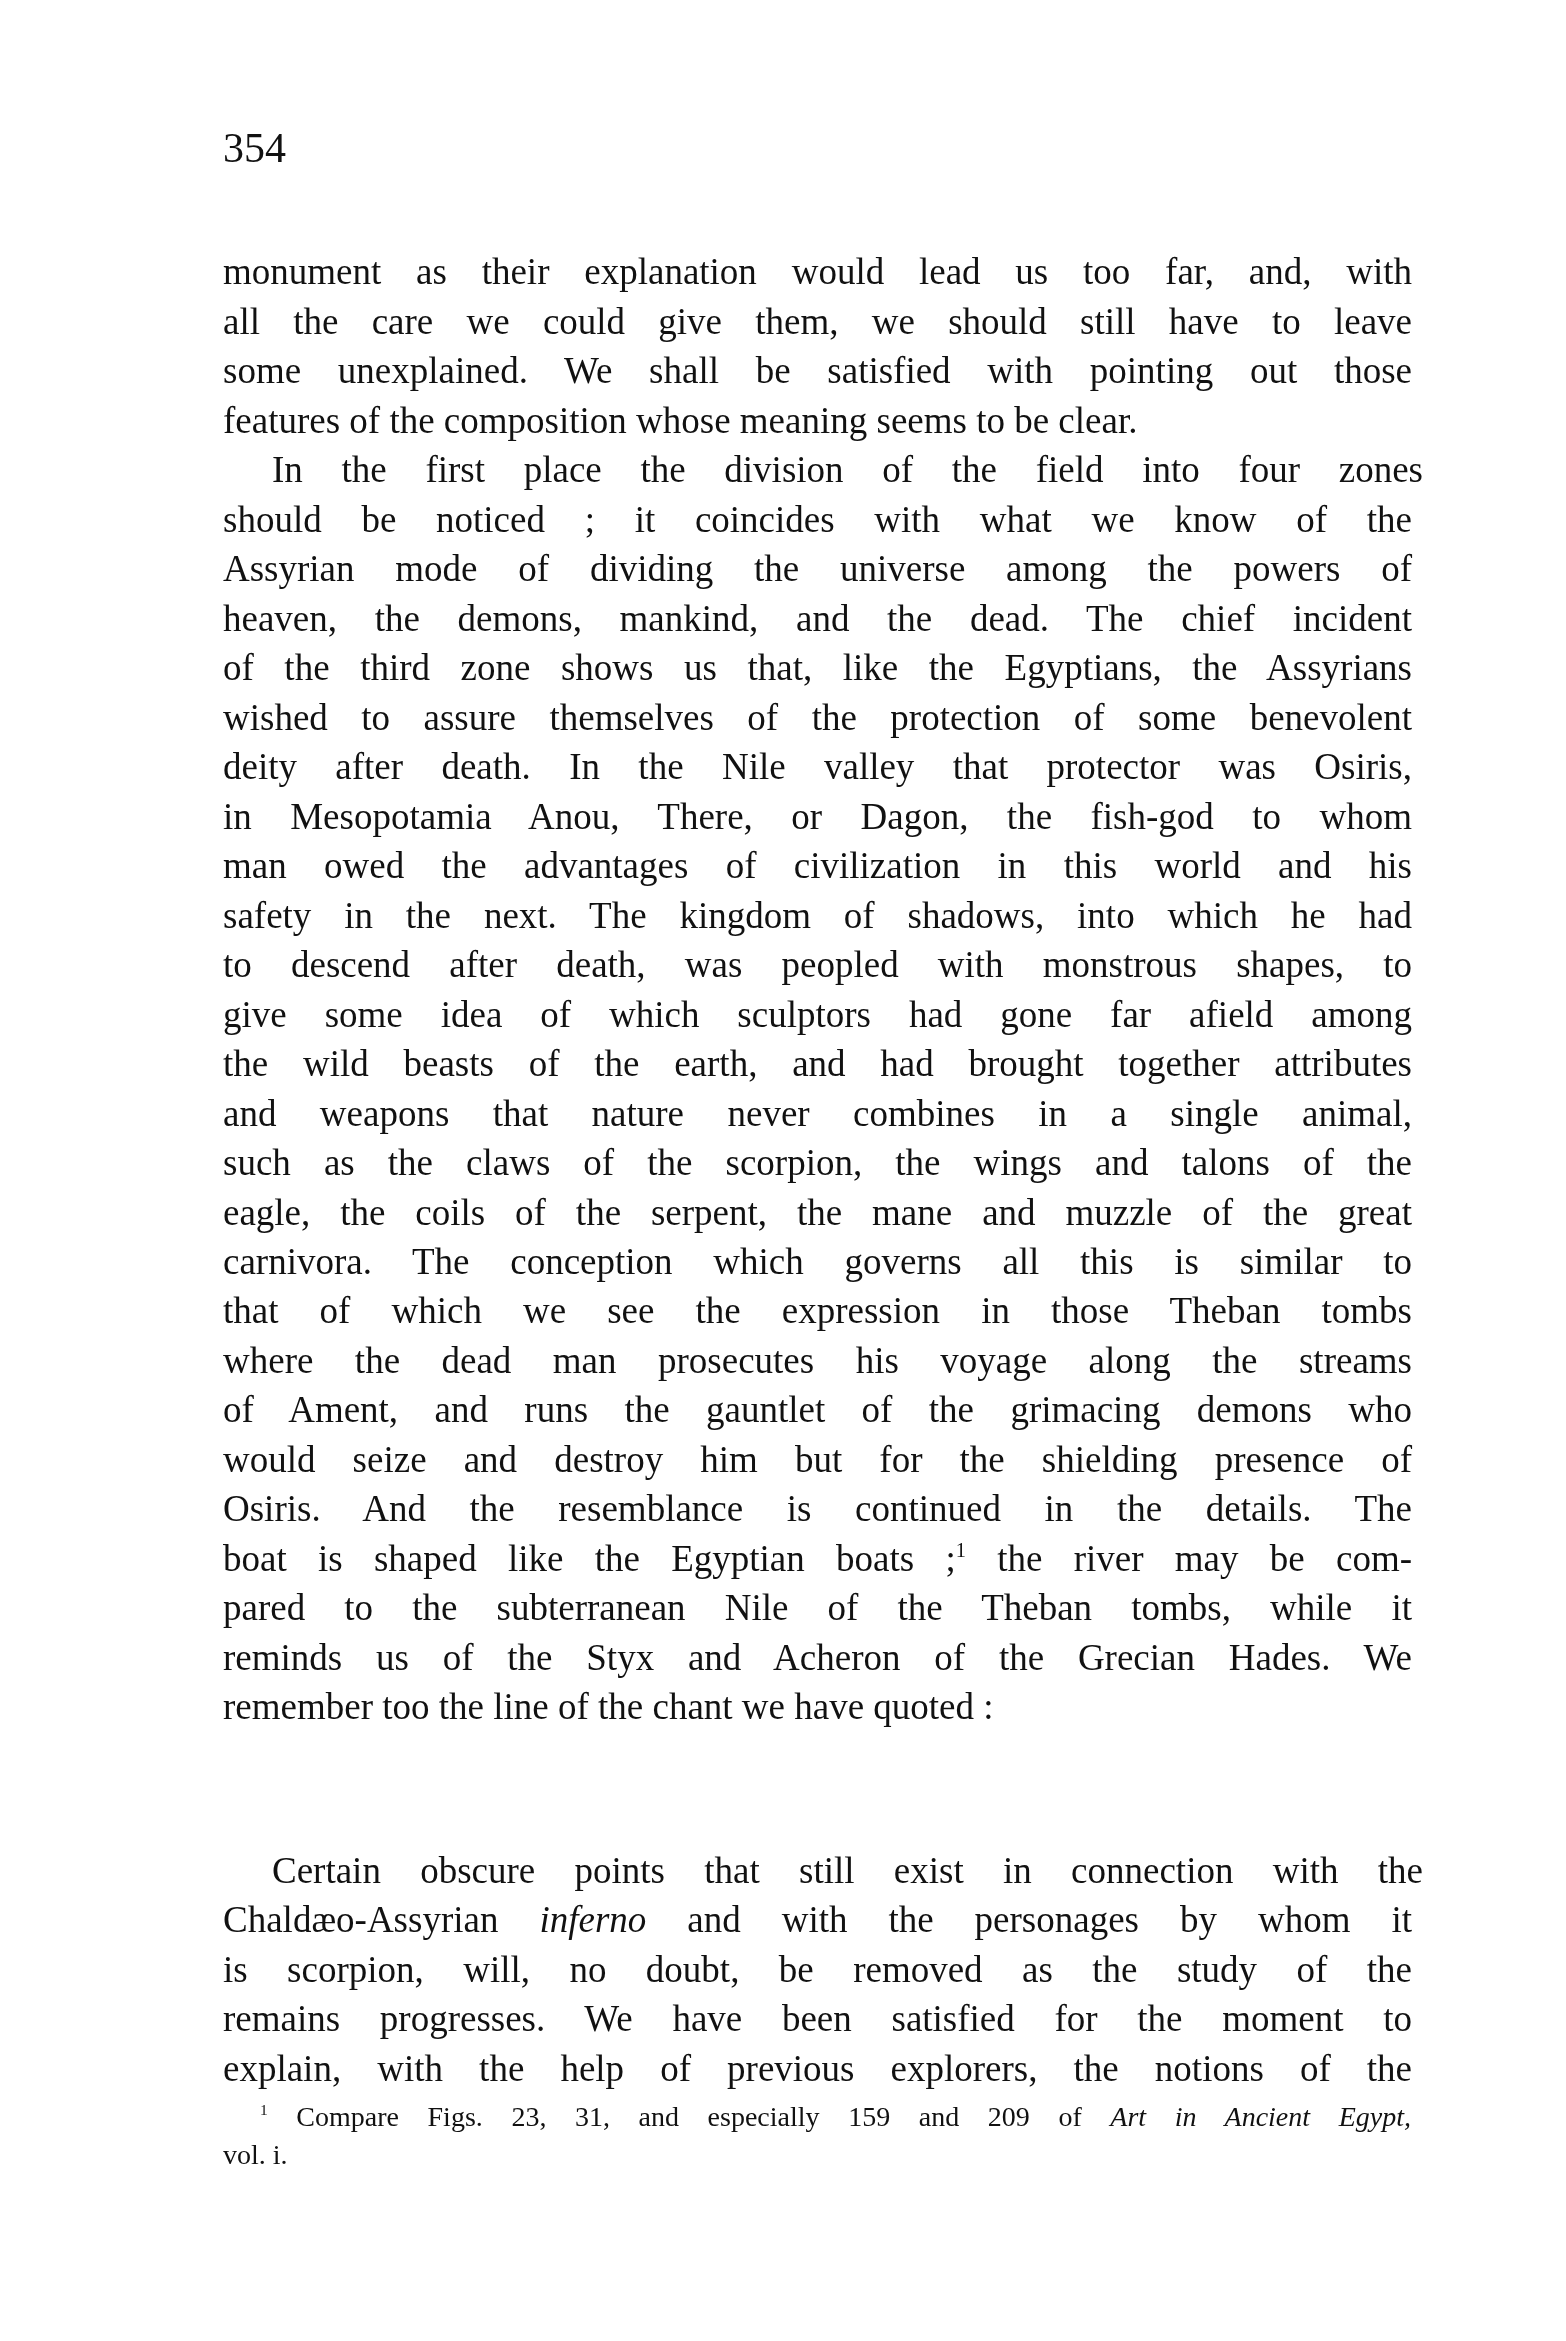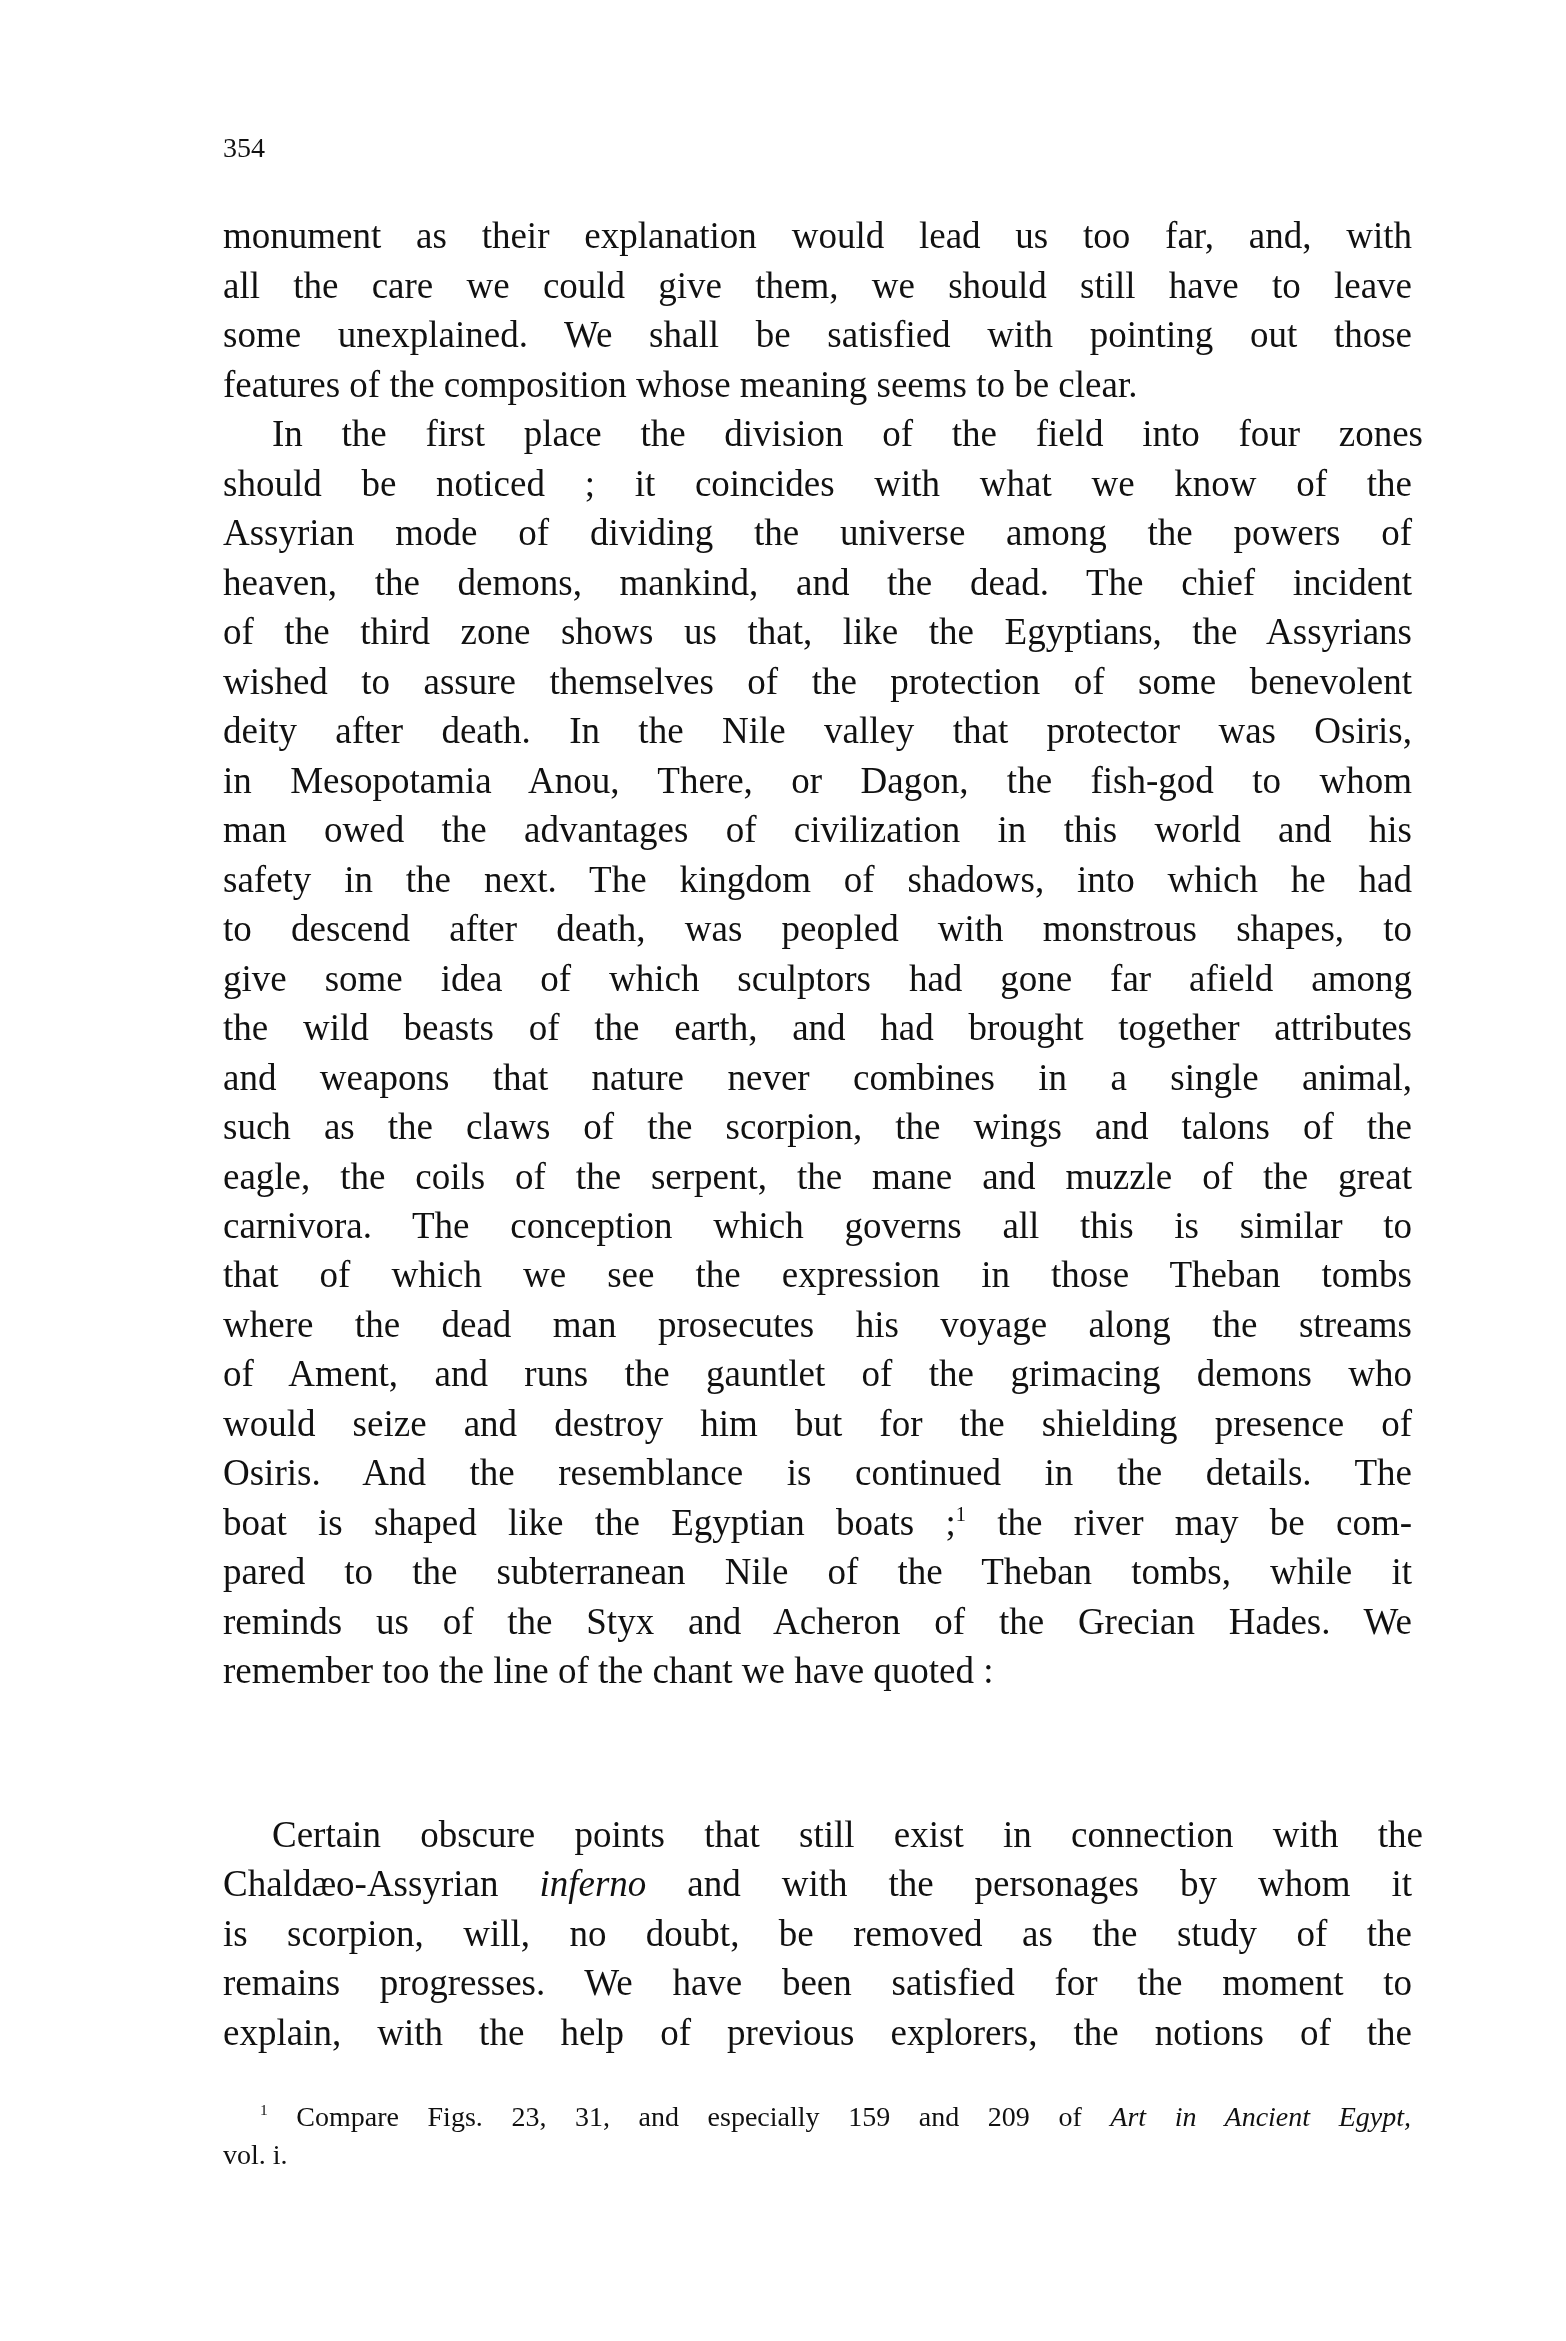--- a/index.html
+++ b/index.html
@@ -1,25 +1,25 @@
 <!DOCTYPE html>
 <html style="font-size:10px"><head>
 <meta charset="utf-8">
 <style>
   html, body { margin: 0; padding: 0; background: #ffffff; }
   body { width: 1567px; height: 2342px; position: relative; overflow: hidden;
          font-family: "Liberation Serif", "DejaVu Serif", serif; color: #111111; }
   .page { position: absolute; left: 0; top: 0; width: 1567px; height: 2342px; }
   .running-head { position: absolute; left: 223px; top: 121px; width: 1078px; height: 51px; }
-  .page-number { position: absolute; left: 0; top: 5px; font-size: 28px; line-height: 44px; }
+  .page-number { position: absolute; left: 0; top: 5px; font-size: 42px; line-height: 44px; }
   .head-title { position: absolute; left: 150px; top: 0; font-size: 37px; line-height: 44px;
                 font-variant: small-caps; letter-spacing: 2.5px; white-space: nowrap; }
   .line { position: absolute; left: 223px; width: 1189px; font-size: 37px; line-height: 44px;
           height: 44px; text-align: justify; text-align-last: justify; white-space: nowrap; }
-  .line.just { white-space: normal; }
+  .line.just { white-space: normal; margin-top: 36px; }
   .line.last { text-align-last: left; }
   .line.indent { left: 272px; width: 1151px; }
   .quote { position: absolute; left: 235px; width: 1177px; font-size: 28px; line-height: 38px;
            text-align: justify; text-align-last: justify; }
   .footnote { position: absolute; font-size: 28px; line-height: 38px; }
   .fn1 { left: 260px; width: 1151px; text-align: justify; text-align-last: justify; }
   .fn2 { left: 223px; width: 381px; }
   sup { font-size: 0.55em; vertical-align: 0.7em; line-height: 0; }
   i { font-style: italic; }
 </style>

